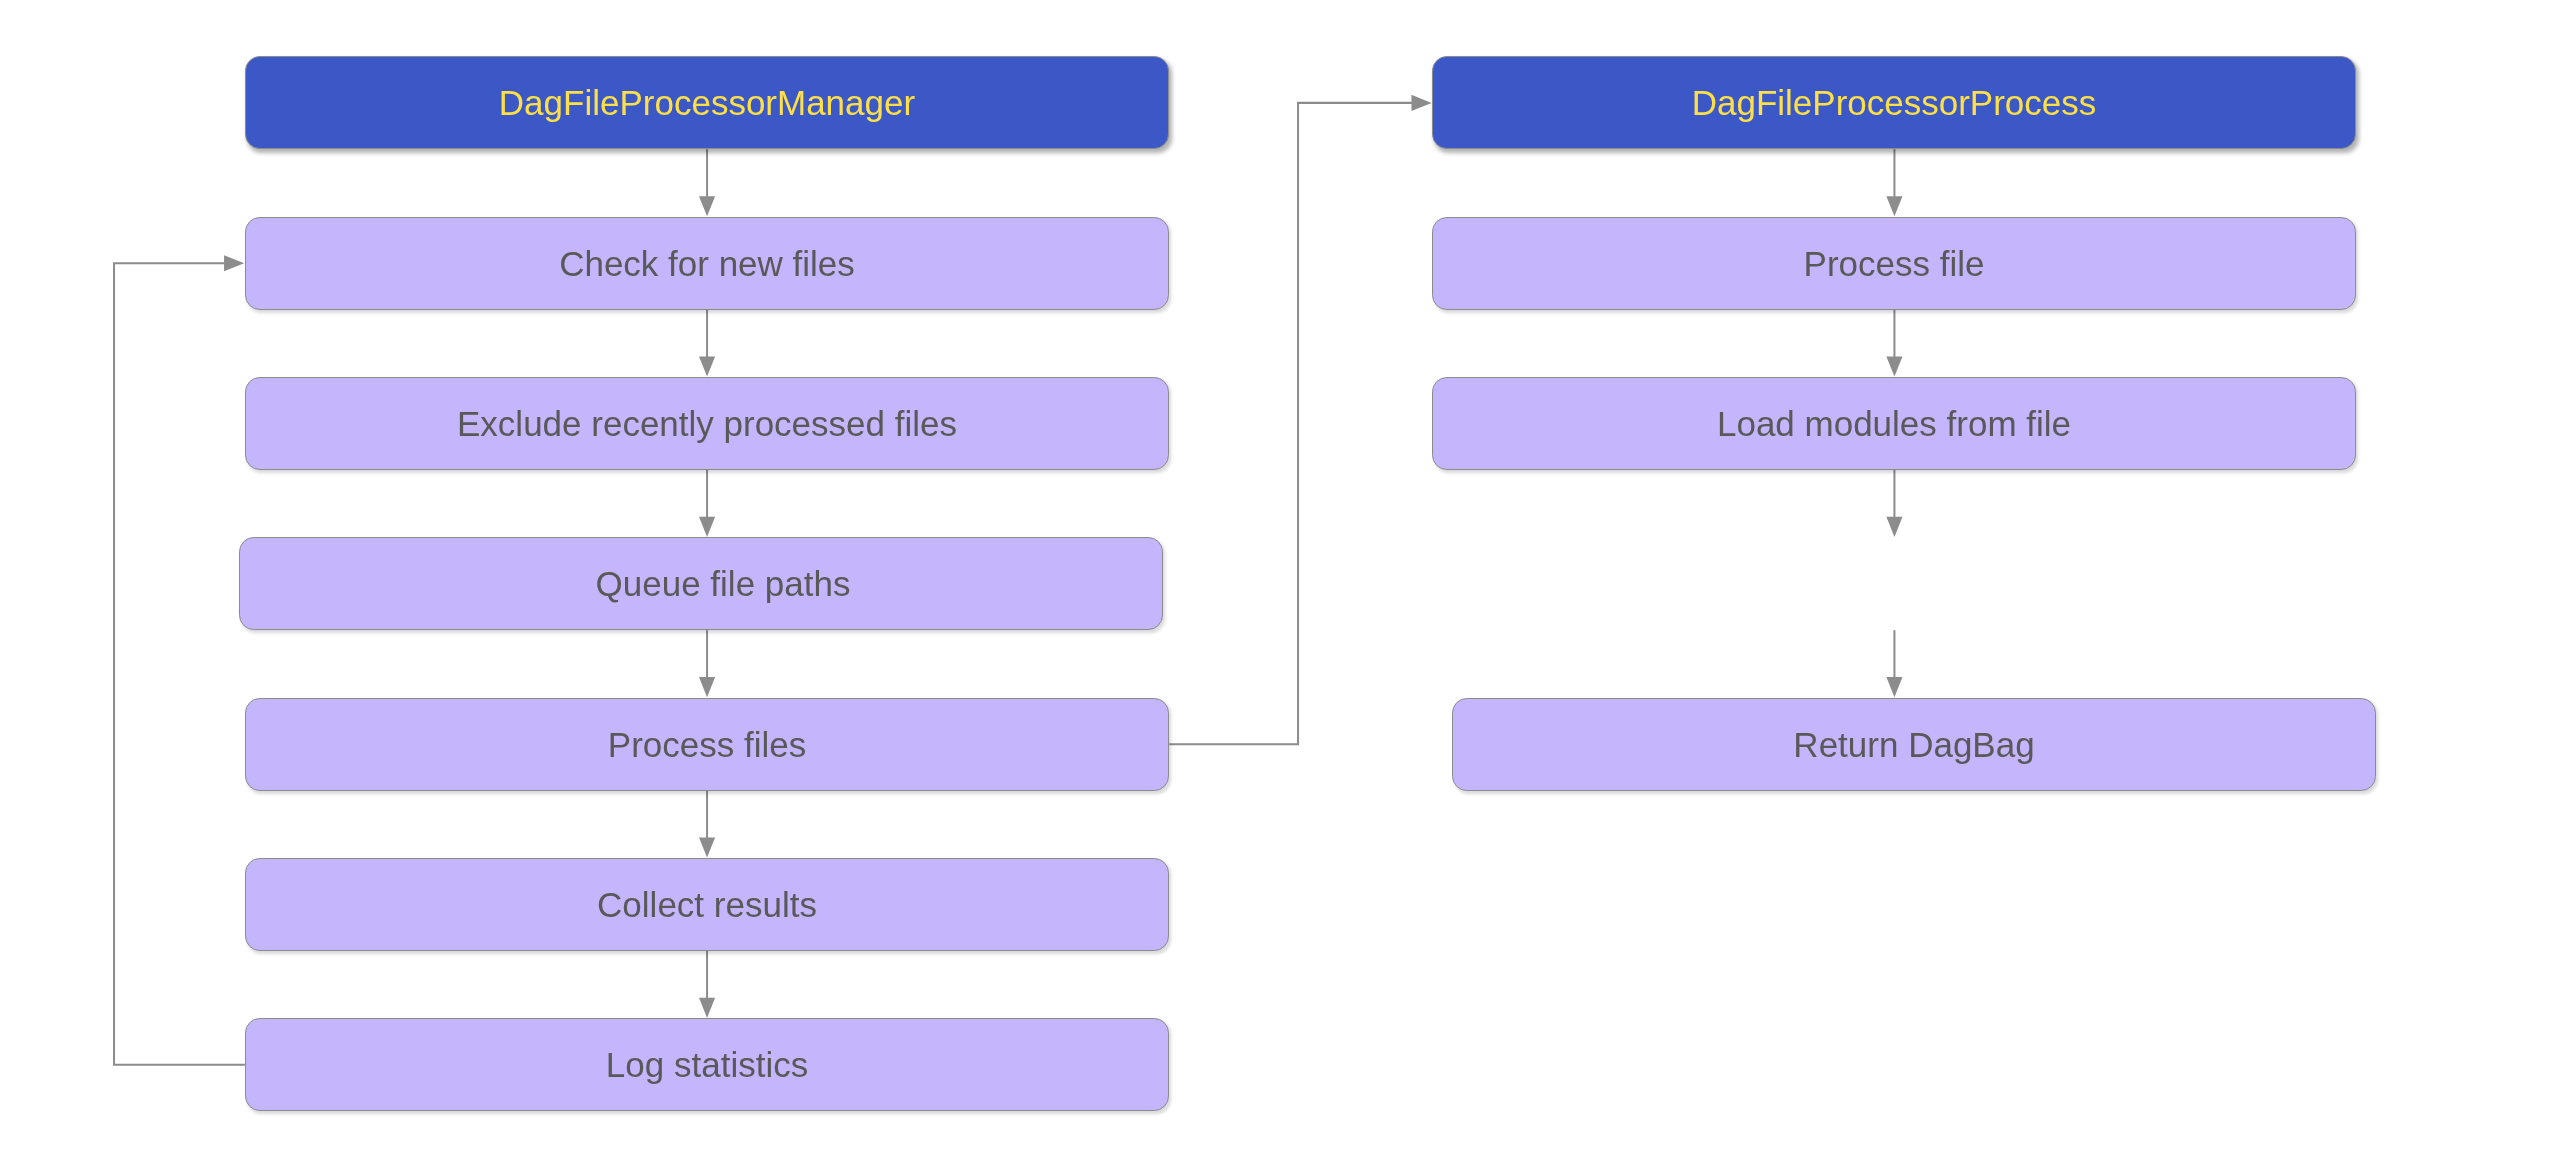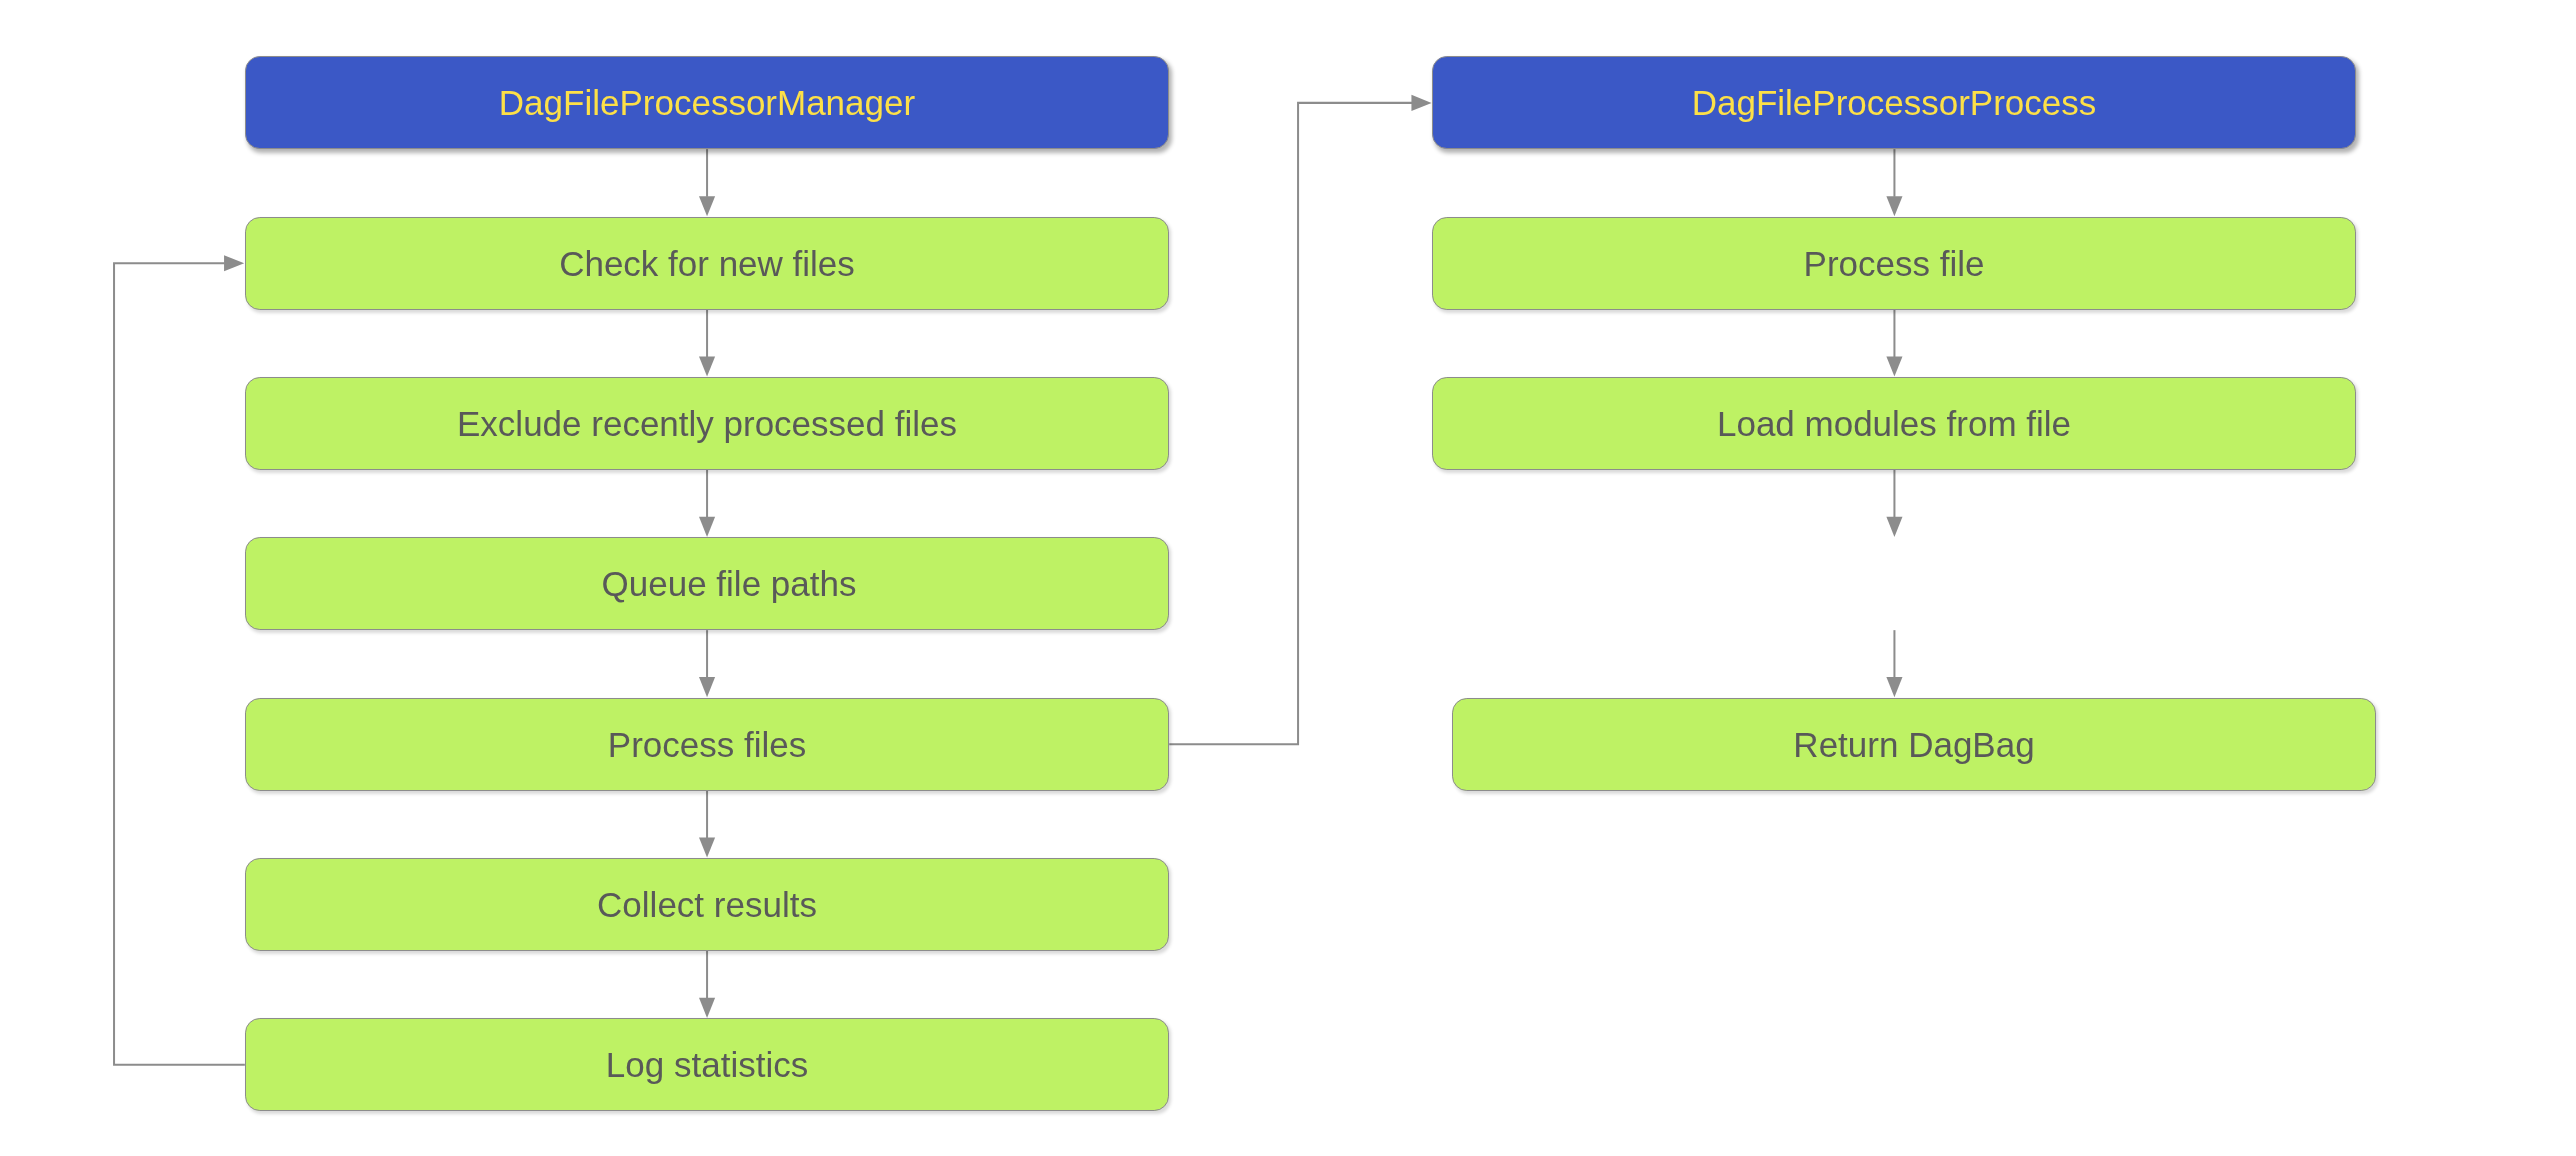--- a/index.html
+++ b/index.html
@@ -29,21 +29,21 @@
     stroke-width: 3;
   }
   .arrowhead { fill: var(--edge-gray); }
   .node {
     position: absolute;
     width: 924px;
     height: 93px;
     box-sizing: border-box;
     border: 1.3px solid var(--border-gray);
     border-radius: 14.8px;
-    background: #bef264;
+    background: #c4b5fd;
     color: var(--text-gray);
     font-size: 35px;
     display: flex;
     align-items: center;
     justify-content: center;
     text-align: center;
     box-shadow: 2px 2.7px 3.4px rgba(0,0,0,0.15);
   }
   .node.header-node {
     background: var(--accent-blue);
@@ -76,21 +76,21 @@
 
     <line class="edge" x1="2824" y1="222" x2="2824" y2="293" marker-end="url(#arrow)"></line>
     <line class="edge" x1="2824" y1="461" x2="2824" y2="532" marker-end="url(#arrow)"></line>
     <line class="edge" x1="2824" y1="700" x2="2824" y2="771" marker-end="url(#arrow)"></line>
     <line class="edge" x1="2824" y1="939" x2="2824" y2="1010" marker-end="url(#arrow)"></line>
   </svg>
 
   <div class="node header-node" style="left:245px; top:56px;">DagFileProcessorManager</div>
   <div class="node" style="left:245px; top:217px;">Check for new files</div>
   <div class="node" style="left:245px; top:377px;">Exclude recently processed files</div>
-  <div class="node" style="left:245px; top:537px;padding-left:44px;">Queue file paths</div>
+  <div class="node" style="left:239px; top:537px;padding-left:44px;">Queue file paths</div>
   <div class="node" style="left:245px; top:698px;">Process files</div>
   <div class="node" style="left:245px; top:858px;">Collect results</div>
   <div class="node" style="left:245px; top:1018px;">Log statistics</div>
 
   <div class="node header-node" style="left:1432px; top:56px;">DagFileProcessorProcess</div>
   <div class="node" style="left:1432px; top:217px;">Process file</div>
   <div class="node" style="left:1432px; top:377px;">Load modules from file</div>
   <div class="node" style="left:1432px; top:698px;margin-left:20px;">Return DagBag</div>
 
 </div>

